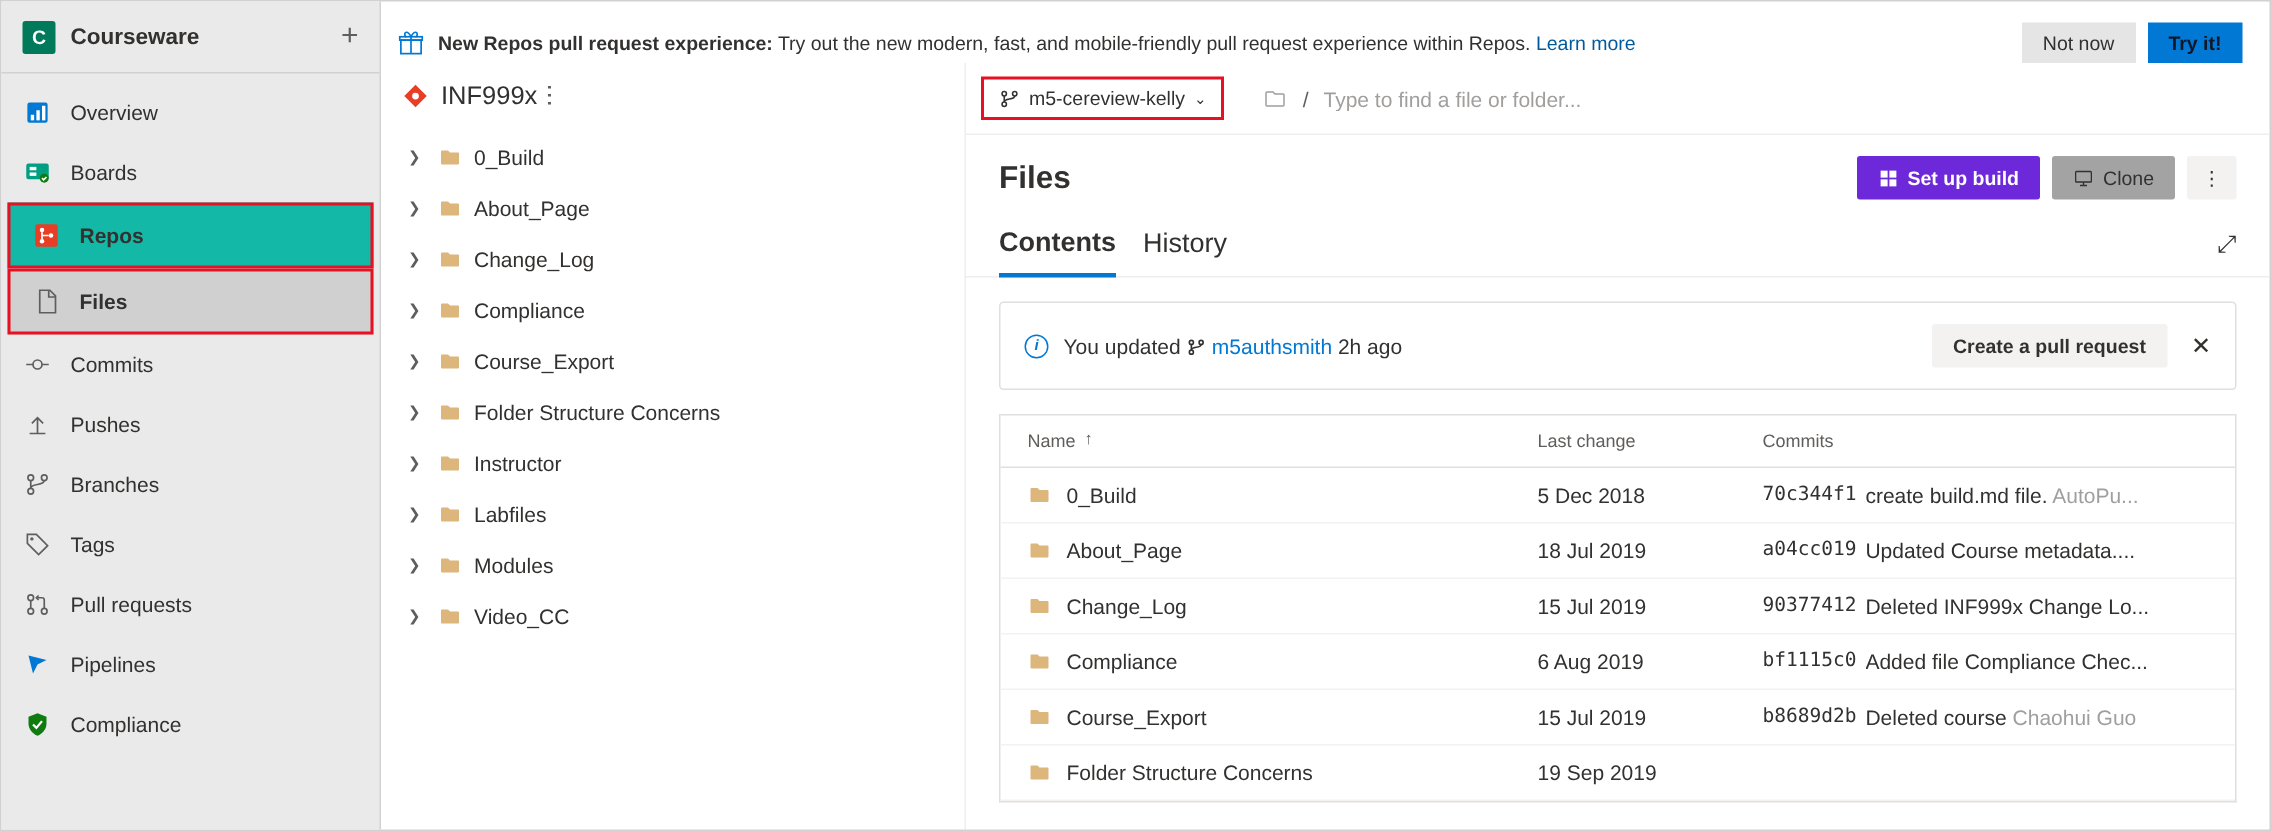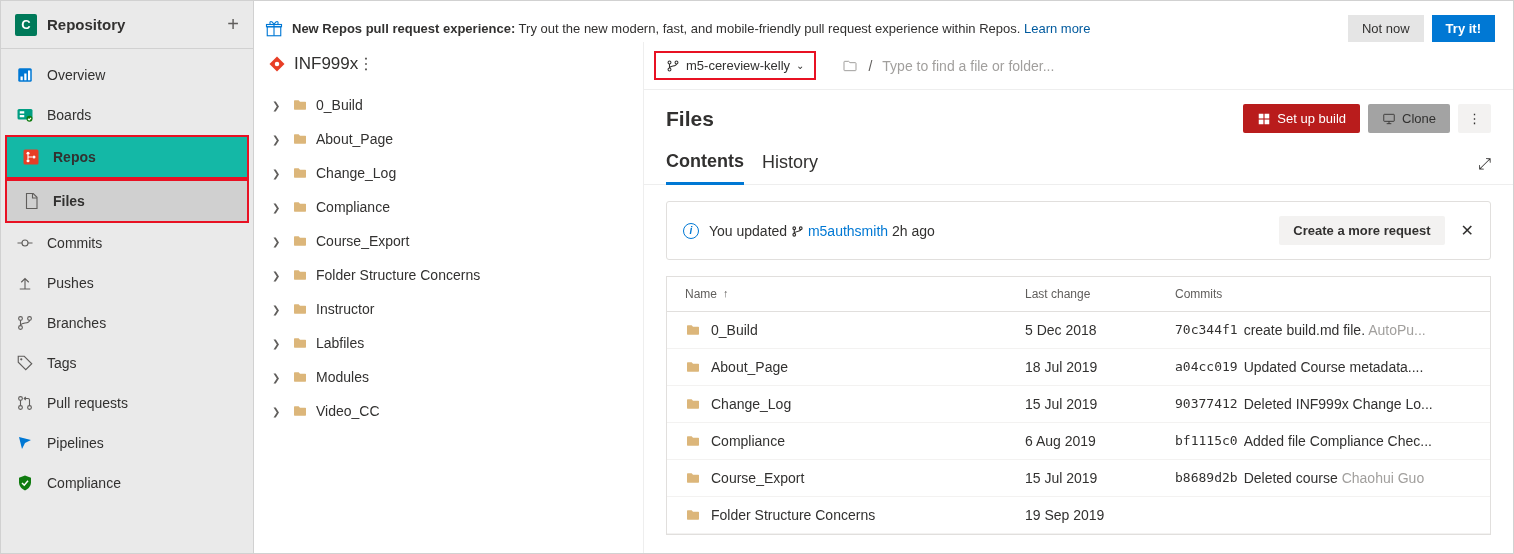--- a/index.html
+++ b/index.html
@@ -38,26 +38,26 @@
     
     .main { flex: 1; display: flex; flex-direction: column; overflow: hidden; }
     .topbar { display: flex; align-items: center; padding: 12px 20px 12px 10px; gap: 12px; border-bottom: 1px solid #eee; height: 48px; }
     .branch-selector { display: flex; align-items: center; gap: 6px; padding: 5px 10px; border: 2px solid #e81123; font-size: 13px; cursor: pointer; }
     .branch-icon { width: 14px; height: 14px; }
     .breadcrumb { display: flex; align-items: center; gap: 10px; color: #605e5c; font-size: 14px; margin-left: 14px; }
     .breadcrumb input { border: none; outline: none; font-size: 14px; width: 220px; color: #605e5c; }
     .breadcrumb input::placeholder { color: #a19f9d; }
     .banner-wide { display: flex; align-items: center; gap: 8px; padding: 14px 18px 0 10px; font-size: 13px; }
     .banner-wide .btn-secondary { background: #e5e5e5; padding: 6px 14px; cursor: pointer; font-size: 13px; }
-    .banner-wide .btn-primary { background: #0078d4; color: #ffffff; padding: 6px 14px; cursor: pointer; font-size: 13px; font-weight: 600; }
+    .banner-wide .btn-primary { background: #0078d4; color: #0f172a; padding: 6px 14px; cursor: pointer; font-size: 13px; font-weight: 600; }
     
     .page-header { display: flex; align-items: center; justify-content: space-between; padding: 14px 22px 0; }
     .page-title { font-size: 21px; font-weight: 600; }
     .page-actions { display: flex; gap: 8px; align-items: center; }
-    .btn-blue { background: #b91c1c; color: #fff; padding: 7px 14px; border-radius: 2px; cursor: pointer; display: flex; align-items: center; gap: 6px; font-weight: 400; font-size: 13px; }
+    .btn-blue { background: #6d28d9; color: #fff; padding: 7px 14px; border-radius: 2px; cursor: pointer; display: flex; align-items: center; gap: 6px; font-weight: 700; font-size: 13px; }
     .btn-light { background: #a3a3a3; padding: 7px 14px; border-radius: 2px; cursor: pointer; display: flex; align-items: center; gap: 6px; font-size: 13px; }
     .btn-icon-only { background: #f3f2f1; padding: 7px 10px; border-radius: 2px; cursor: pointer; }
     .expand-icon { cursor: pointer; font-size: 16px; }
     
     .tabs { display: flex; gap: 18px; padding: 10px 22px 0; border-bottom: 1px solid #eee; align-items: center; }
     .tab { padding: 8px 0 10px; cursor: pointer; font-size: 18px; }
     .tab.active { font-weight: 600; border-bottom: 3px solid #0078d4; margin-bottom: -1px; }
     .tabs-spacer { flex: 1; }
     
     .notice { margin: 16px 22px; border: 1px solid #e1dfdd; border-radius: 3px; padding: 14px 16px; display: flex; align-items: center; gap: 10px; }
@@ -84,21 +84,21 @@
   </style>
 </head>
 <body>
 
 <div class="app">
 
   <div class="sidebar">
     <div class="sidebar-header">
       <div class="sidebar-header-left">
         <span class="project-avatar">C</span>
-        <span class="project-name">Repository</span>
+        <span class="project-name">Courseware</span>
       </div>
       <span class="plus-btn">+</span>
     </div>
     <div class="nav-list">
       <div class="nav-item">
         <span class="nav-icon">
             <svg viewBox="0 0 24 24">
               <rect x="3" y="3" width="18" height="18" rx="2" fill="#0078d4"></rect>
               <rect x="6" y="14" width="3" height="5" fill="#fff"></rect>
               <rect x="11" y="10" width="3" height="9" fill="#fff"></rect>
@@ -372,21 +372,21 @@
             <span>You updated </span>
             <svg width="13" height="13" viewBox="0 0 24 24" style="vertical-align:middle;">
                 <circle cx="6" cy="6" r="2.5" fill="none" stroke="#323130" stroke-width="2"></circle>
                 <circle cx="6" cy="18" r="2.5" fill="none" stroke="#323130" stroke-width="2"></circle>
                 <circle cx="18" cy="6" r="2.5" fill="none" stroke="#323130" stroke-width="2"></circle>
                 <path d="M6 8.5v7M18 8.5c0 5-12 2-12 7" stroke="#323130" stroke-width="2" fill="none"></path>
               </svg>
             <span class="notice-link">m5authsmith</span>
             <span> 2h ago</span>
           </span>
-          <span class="pill-btn">Create a more request</span>
+          <span class="pill-btn">Create a pull request</span>
           <span class="close">✕</span>
         </div>
 
         <div class="file-table">
           <div class="file-head">
             <span class="col-name">
               <span>Name</span> 
                 <span class="sort-arrow">↑</span>
             </span>
             <span class="col-change">Last change</span>

